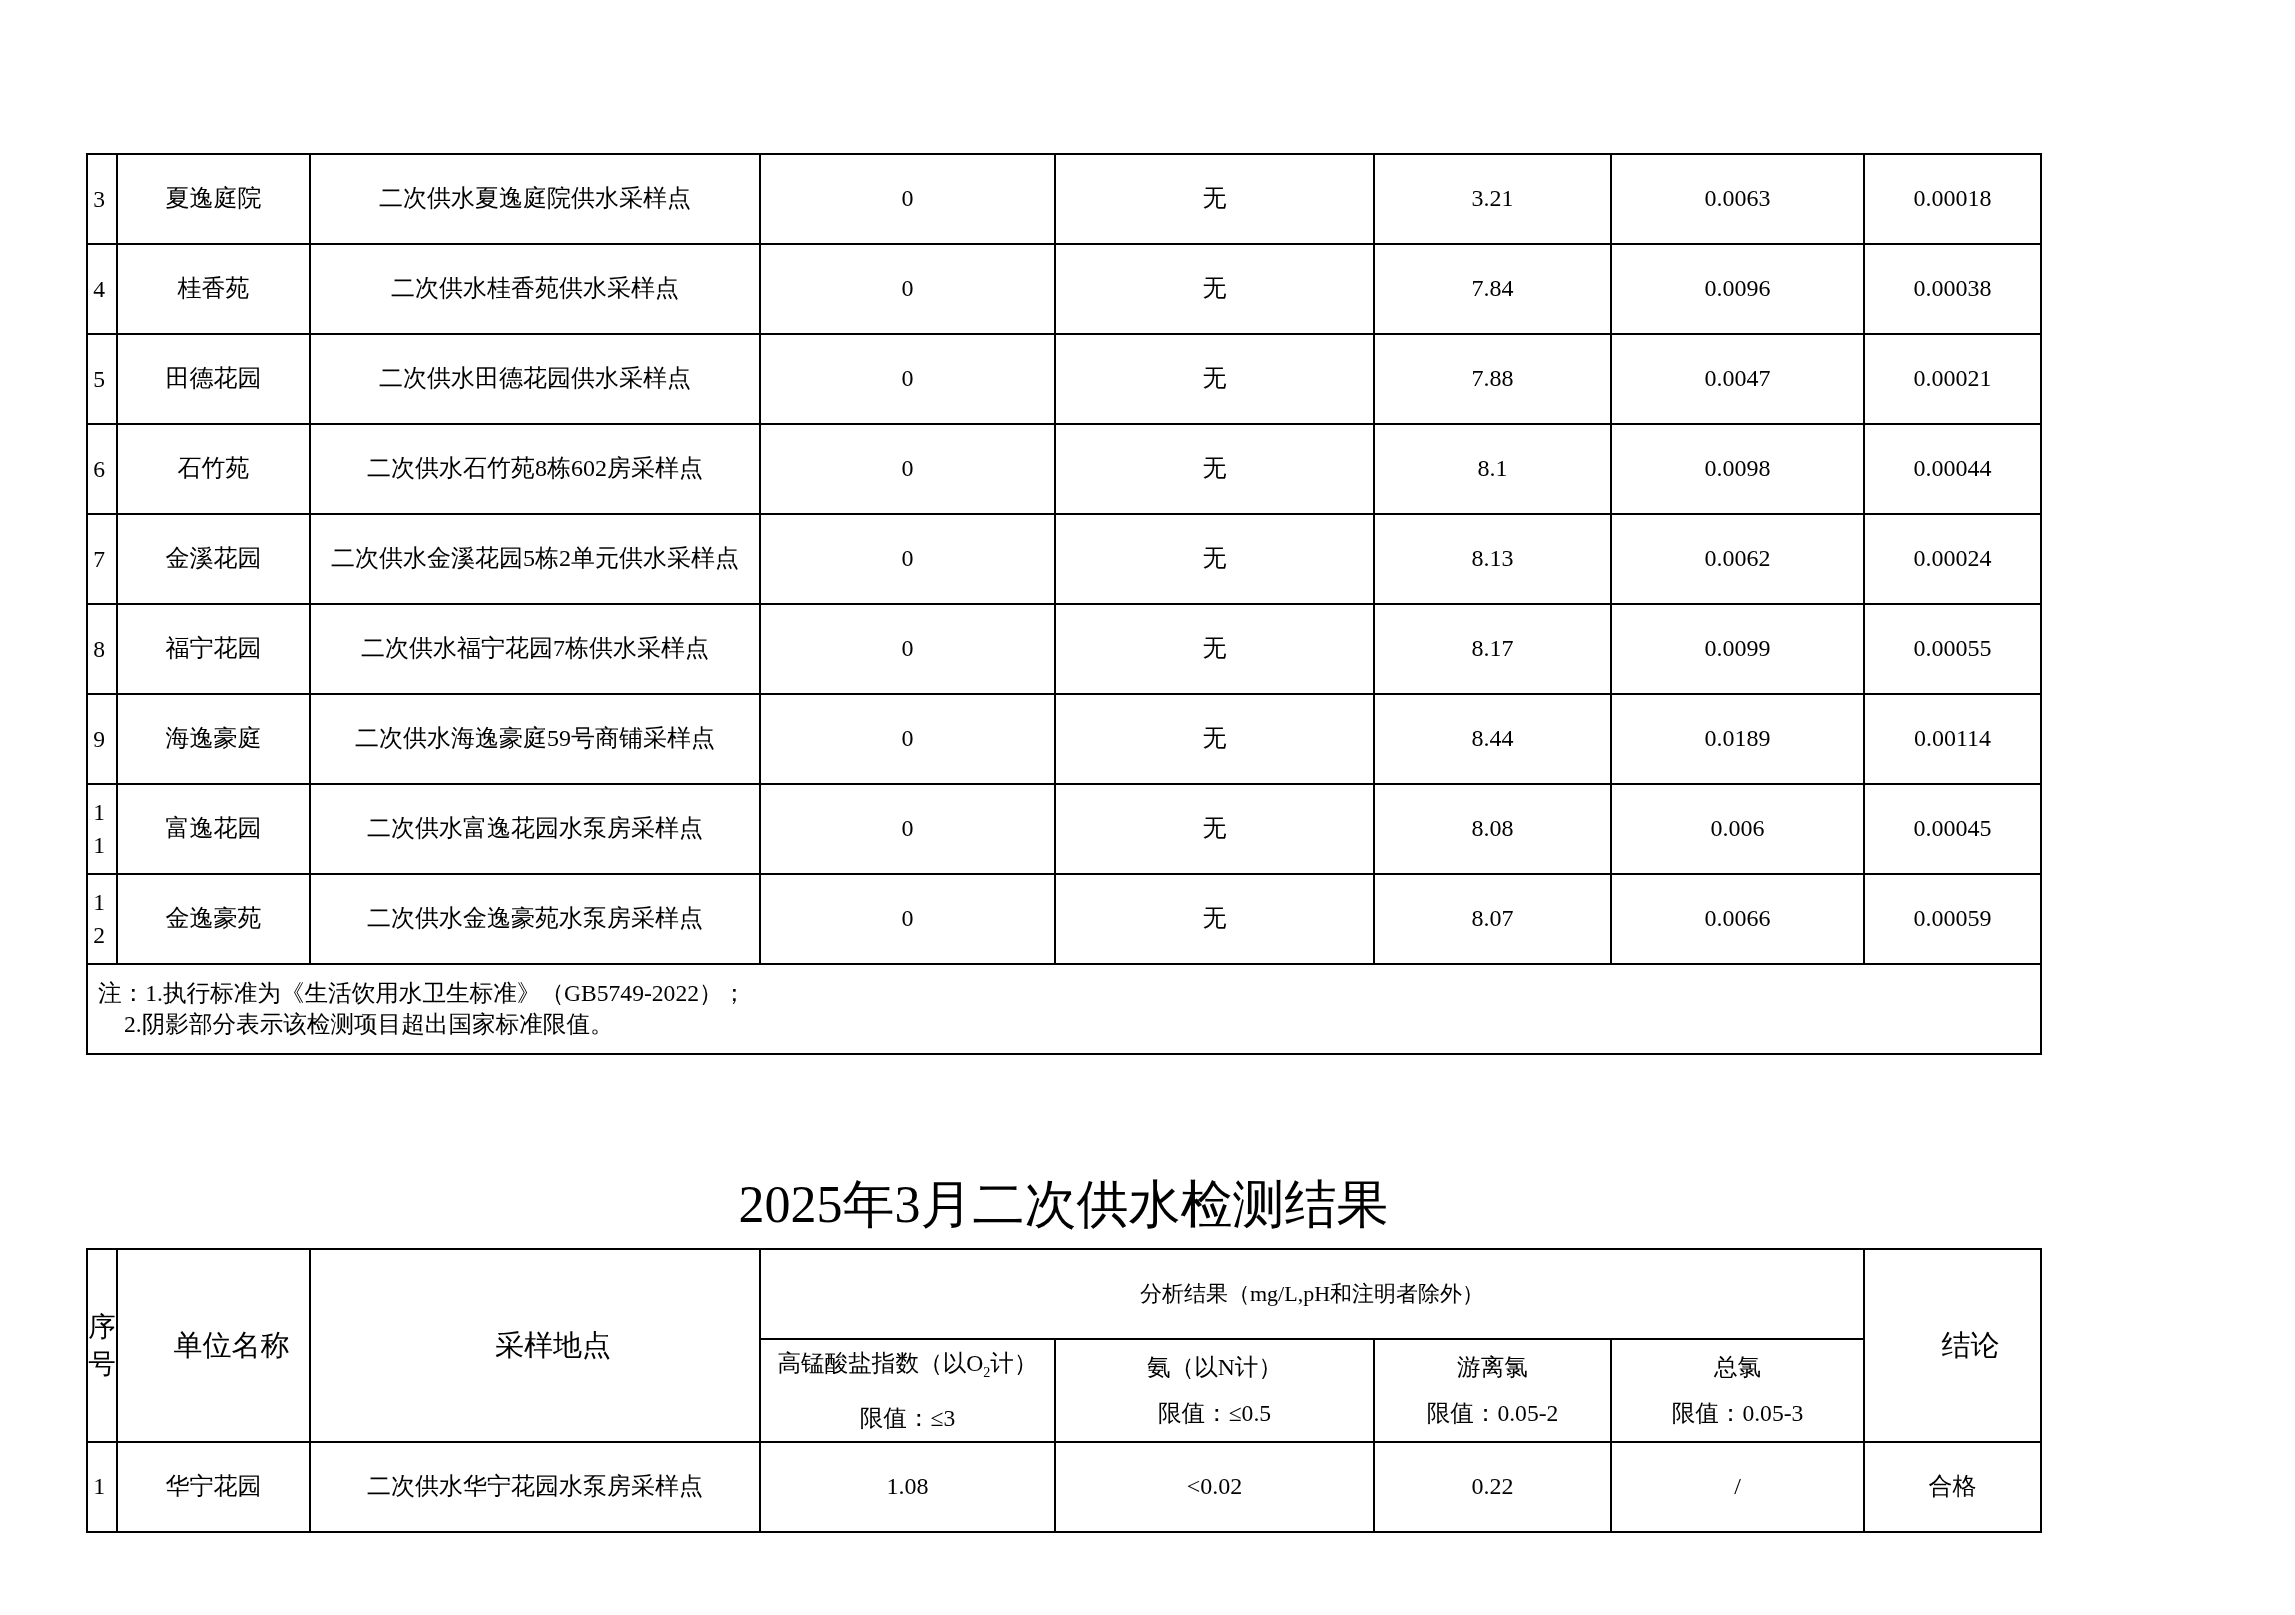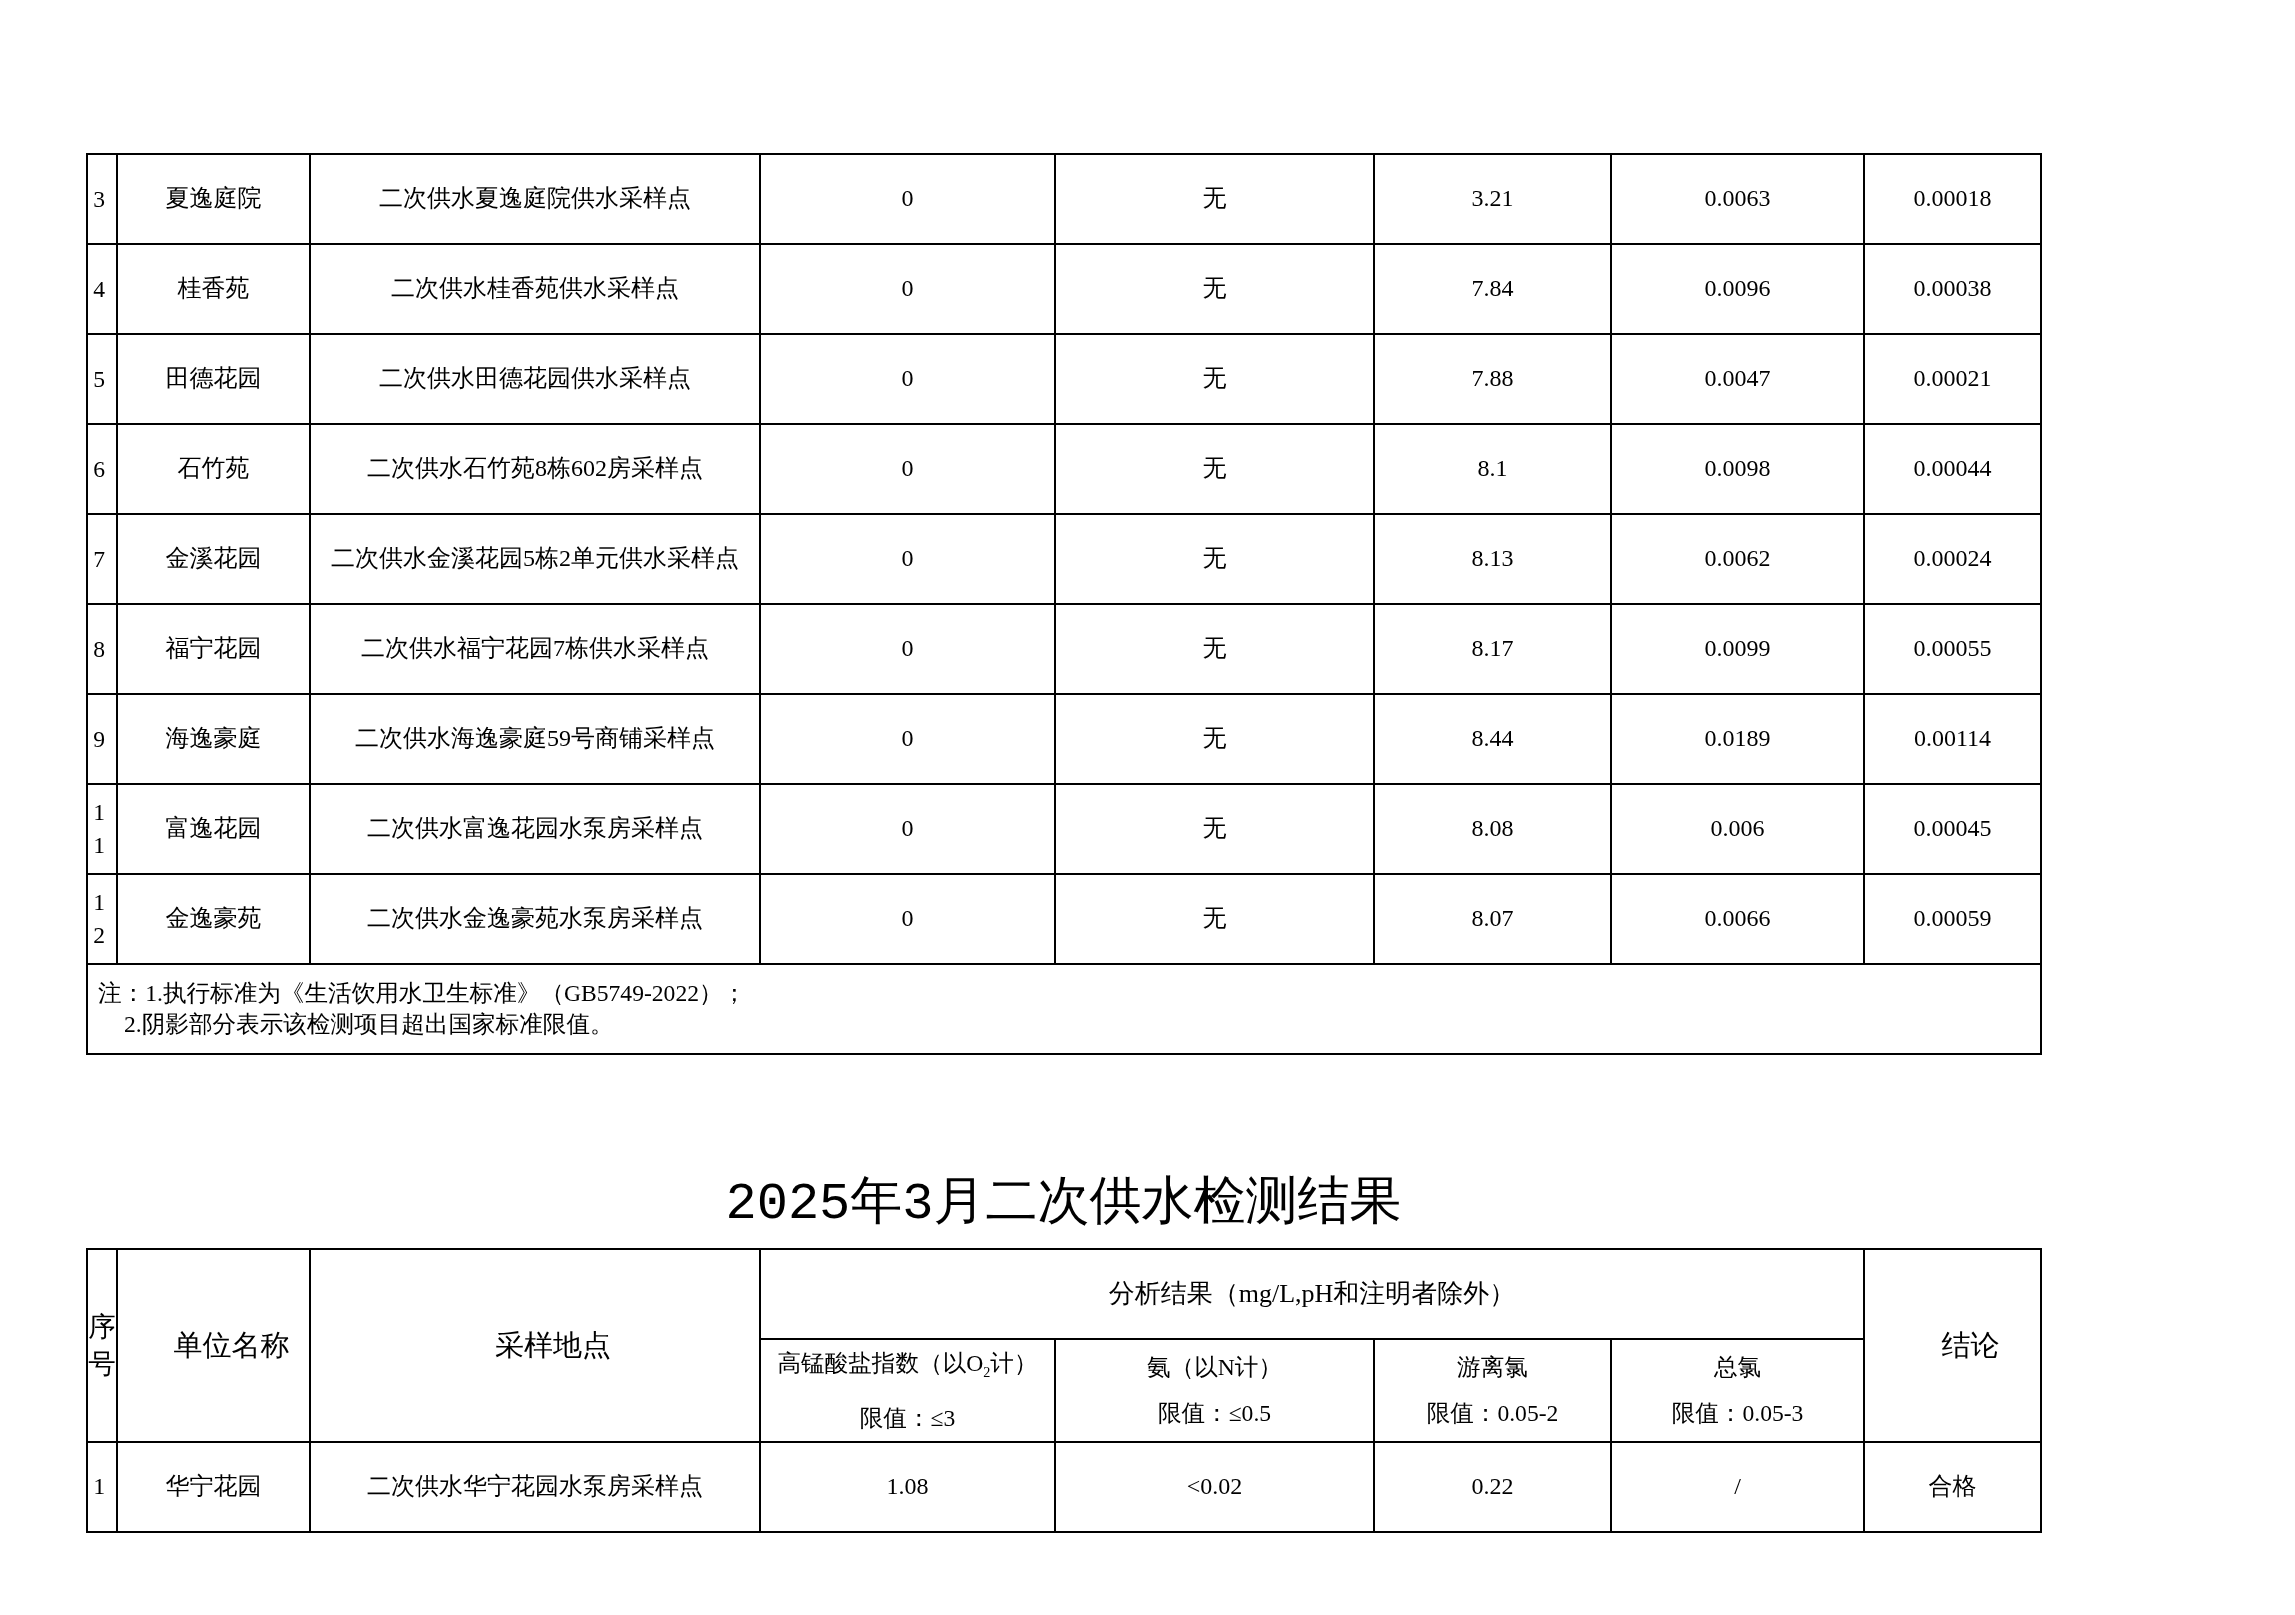--- a/index.html
+++ b/index.html
@@ -8,23 +8,23 @@
   table { border-collapse: collapse; position:absolute; table-layout: fixed; }
   td { border:2px solid #000; text-align:center; vertical-align:middle; padding:0;
        font-size:24px; line-height:1.15; overflow:hidden; }
   #t1 { left:86px; top:153px; width:1956px; }
   #t1 tr.data td { height:88px; }
   #t1 td.seq { font-size:23.6px; text-align:left; padding-left:5.2px; word-break:break-all; }
   #t1 td.seq span { display:block; width:13px; line-height:33px; }
   #t1 td.notes { height:88px; text-align:left; font-size:23.6px; line-height:31px; padding-left:10px; }
   .note2 { padding-left:26px; }
   #title { position:absolute; left:0; width:2127px; top:1175px; text-align:center;
-           font-size:52px; line-height:59px; font-family:Liberation Mono, monospace; }
+           font-size:52px; line-height:59px; font-family:Liberation Serif, serif; }
   #t2 { left:86px; top:1248px; width:1956px; }
-  #t2 td.h-top { height:88px; font-size:26px;margin-top:19px; }
+  #t2 td.h-top { height:88px; font-size:22px;margin-top:19px; }
   #t2 td.h-sub { height:88px; font-size:23.6px; line-height:46px; }
   #t2 td.big { font-size:29px;padding-left:36px; }
   #t2 td.seqh { font-size:27.5px; line-height:37px; width:30px; }
   #t2 tr.data td { height:88px; }
   #t2 td.seq { text-align:left; padding-left:5.2px; }
   sub { font-size:60%; }
 </style>
 </head>
 <body>
 

